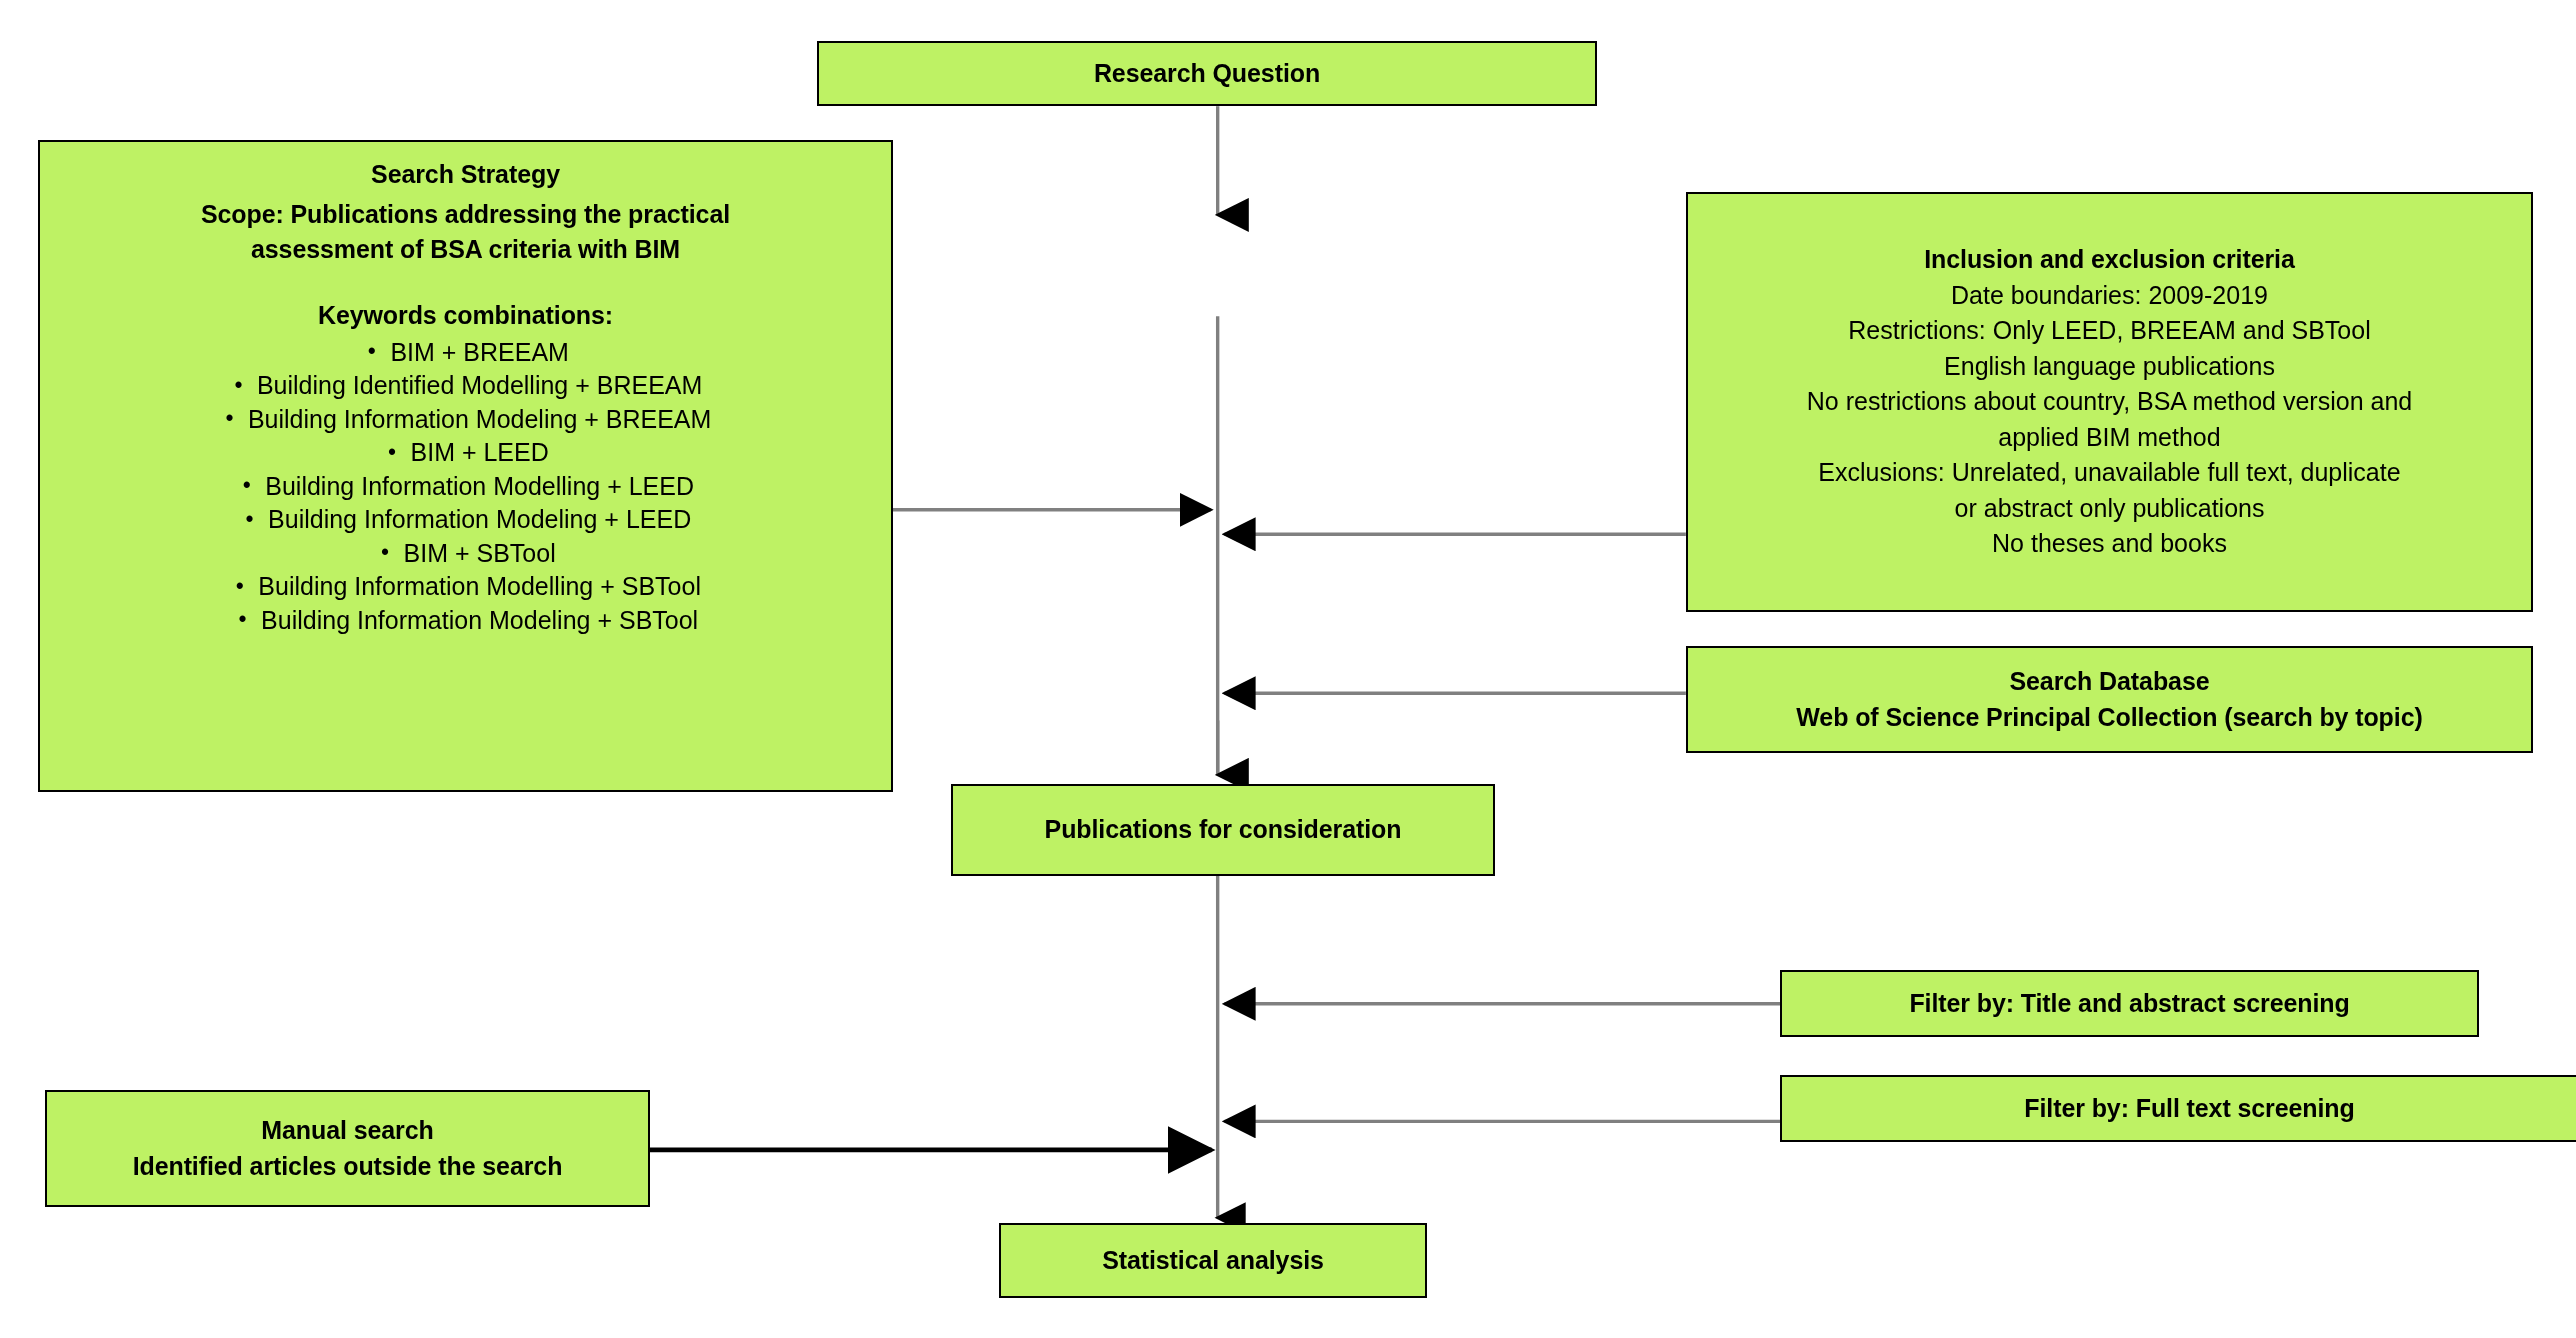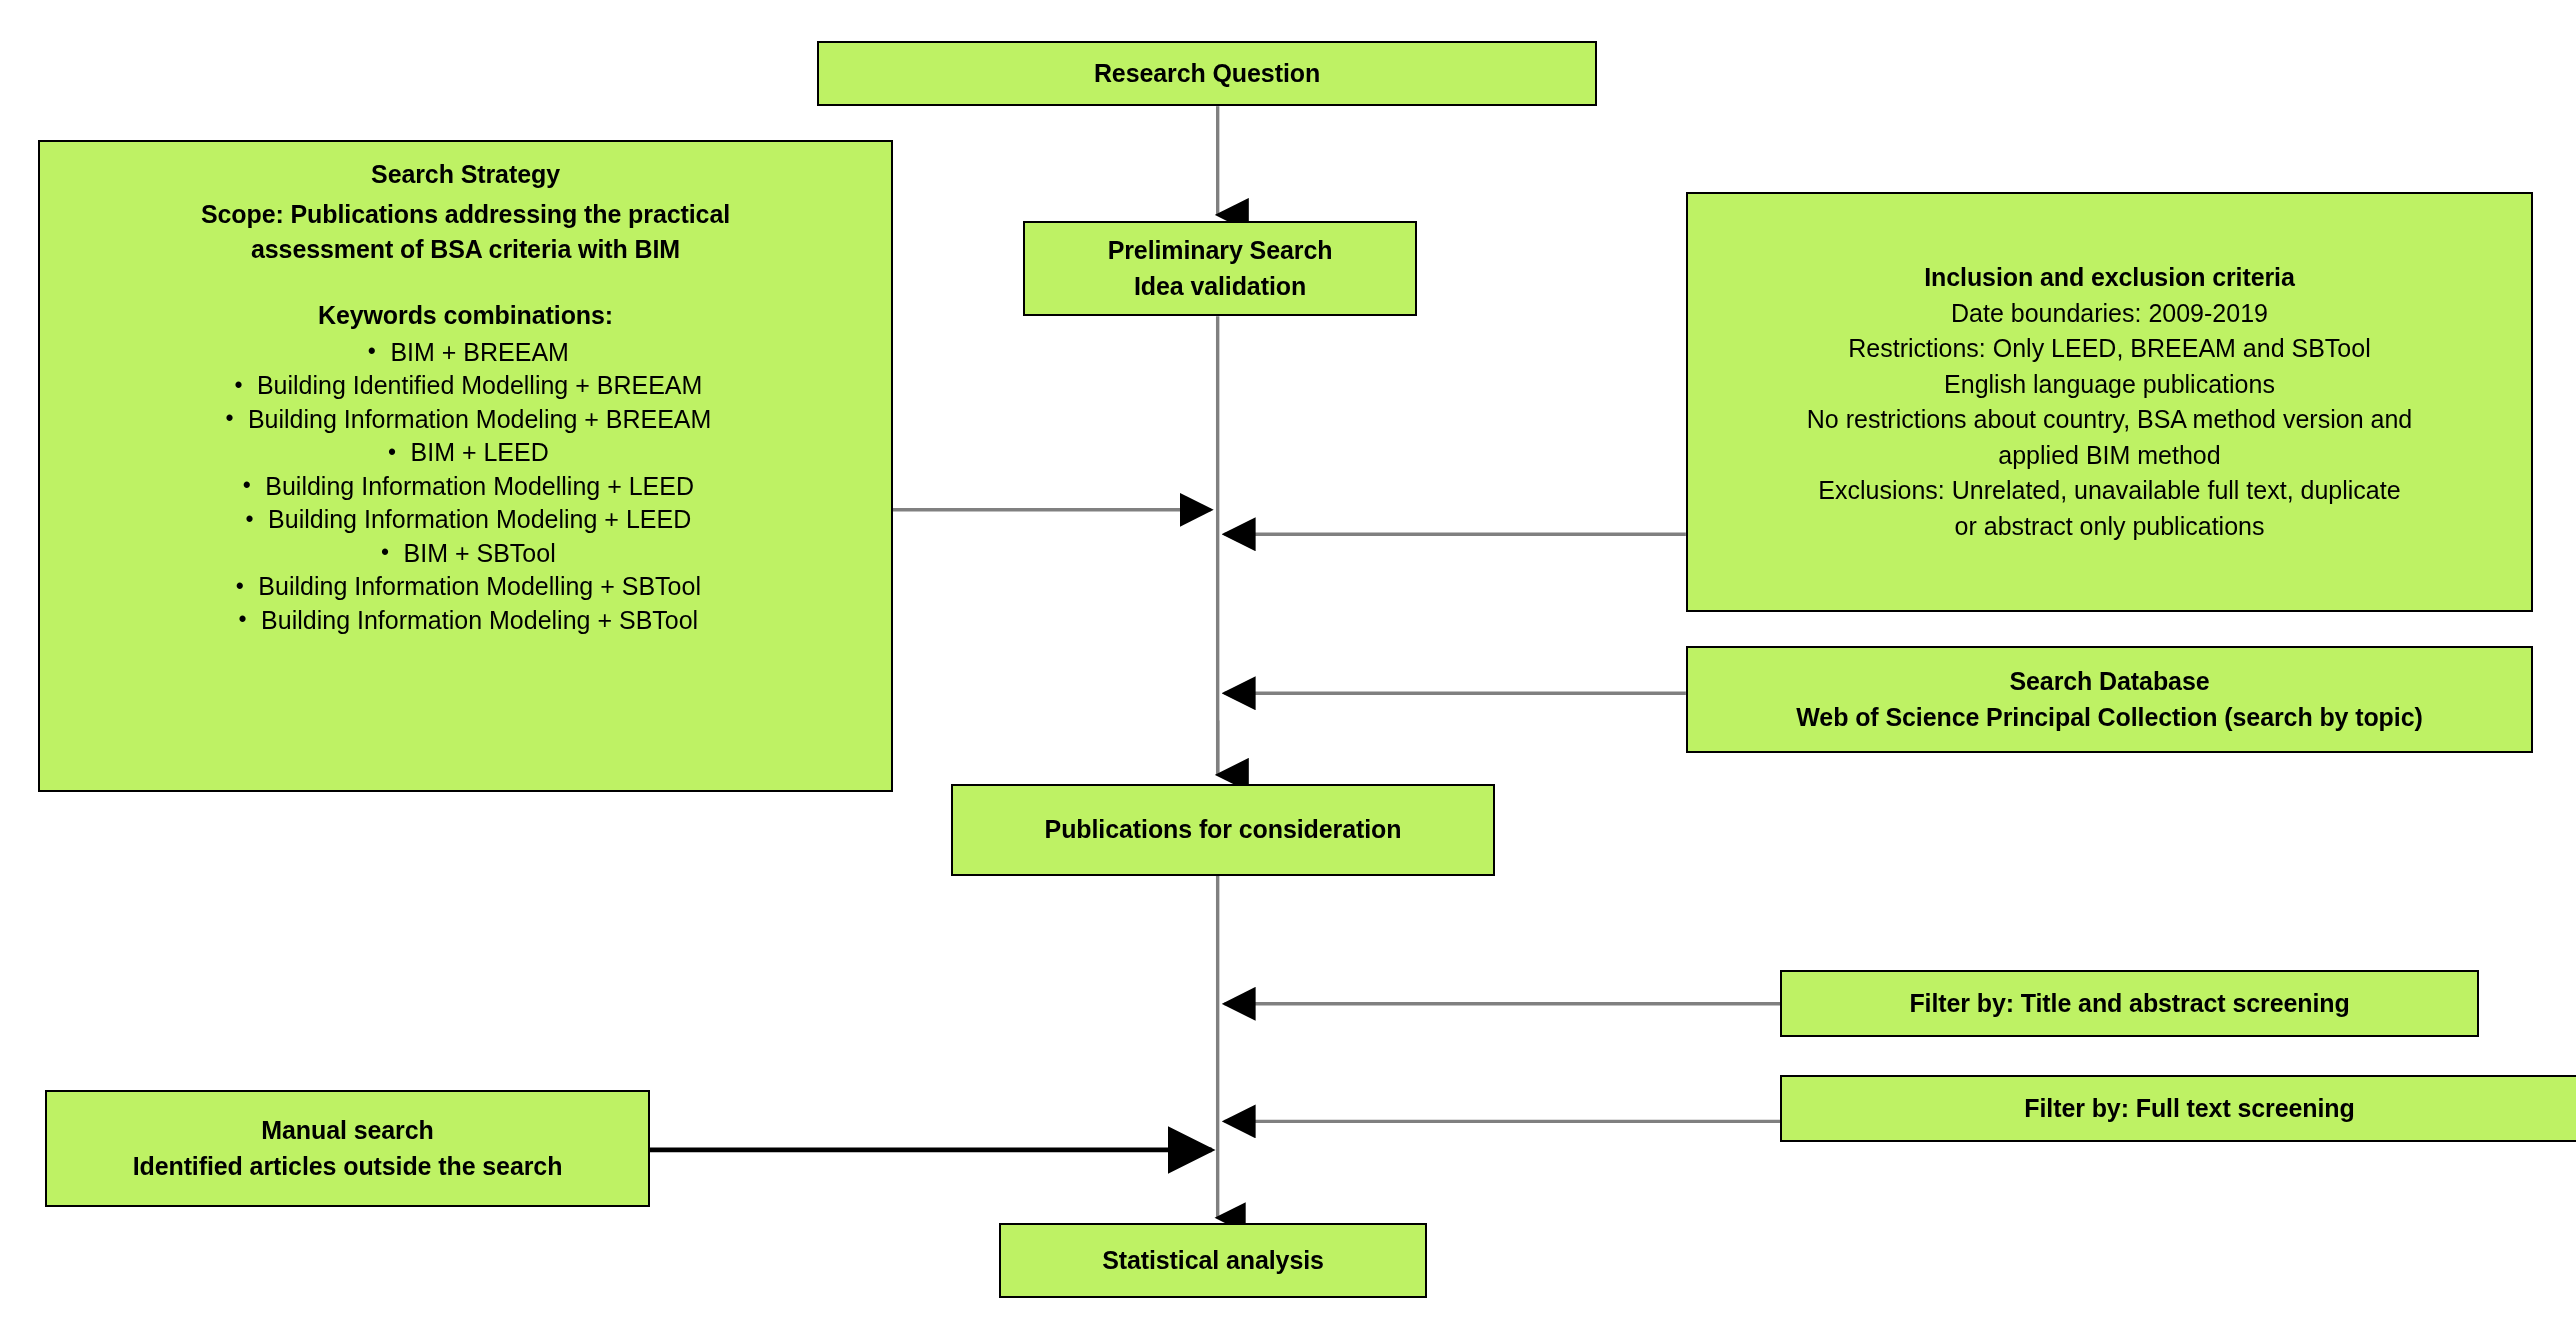--- a/index.html
+++ b/index.html
@@ -129,24 +129,20 @@
 
     <line x1="2620" y1="1650" x2="1802" y2="1650" stroke="#808080" stroke-width="5" marker-end="url(#ah-left)"></line>
 
     <line x1="956" y1="1692" x2="1783" y2="1692" stroke="#000000" stroke-width="7" marker-end="url(#ah-right)"></line>
   </svg>
 
   <div class="node solo" id="node-research-question">
     <div class="ttl">Research Question</div>
   </div>
 
-  <div class="node" id="node-preliminary-search">
-    <div class="ttl">Preliminary Search</div>
-    <div class="ln">Idea validation</div>
-  </div>
 
   <div class="node" id="node-search-strategy">
     <div class="ttl">Search Strategy</div>
     <div class="ln ss-scope">Scope: Publications addressing the practical</div>
     <div class="ln">assessment of BSA criteria with BIM</div>
     <div class="ss-gap"></div>
     <div class="ln ss-kw-head">Keywords combinations:</div>
     <ul class="ss-list" id="keyword-list">
         <li><span class="bullet">•</span><span>BIM + BREEAM</span></li>
         <li><span class="bullet">•</span><span>Building Identified Modelling + BREEAM</span></li>
@@ -163,20 +159,21 @@
   <div class="node" id="node-criteria">
     <div class="ttl">Inclusion and exclusion criteria</div>
     <div id="criteria-lines">
         <div class="crit-line">Date boundaries: 2009-2019</div>
         <div class="crit-line">Restrictions: Only LEED, BREEAM and SBTool</div>
         <div class="crit-line">English language publications</div>
         <div class="crit-line">No restrictions about country, BSA method version and</div>
         <div class="crit-line">applied BIM method</div>
         <div class="crit-line">Exclusions: Unrelated, unavailable full text, duplicate</div>
         <div class="crit-line">or abstract only publications</div>
+        <div class="crit-line">No theses and books</div>
       </div>
   </div>
 
   <div class="node" id="node-search-database">
     <div class="ttl">Search Database</div>
     <div class="ln">Web of Science Principal Collection (search by topic)</div>
   </div>
 
   <div class="node solo" id="node-publications">
     <div class="ttl">Publications for consideration</div>

